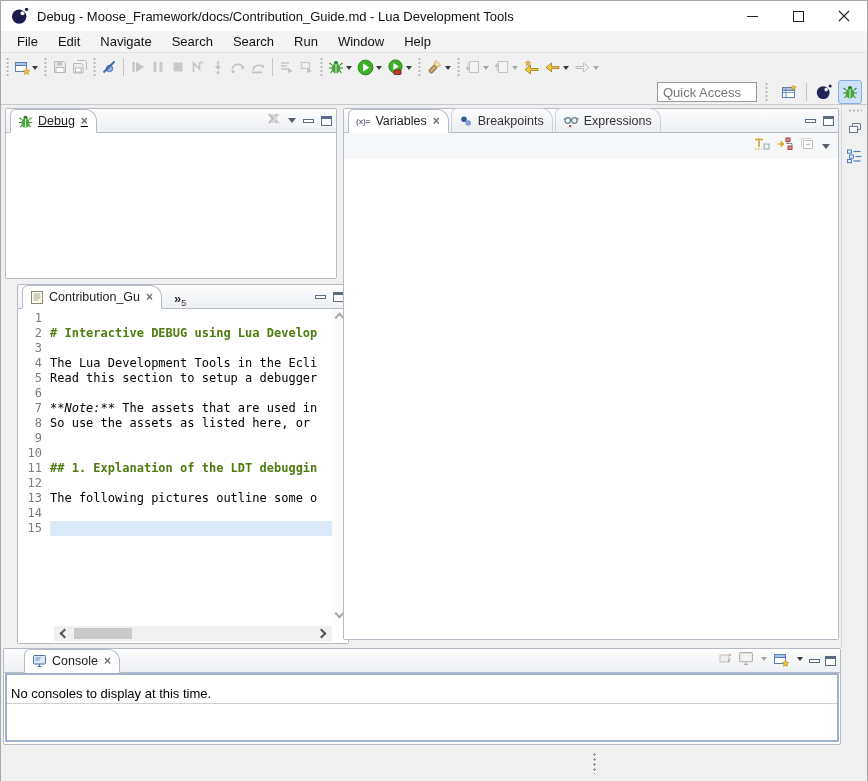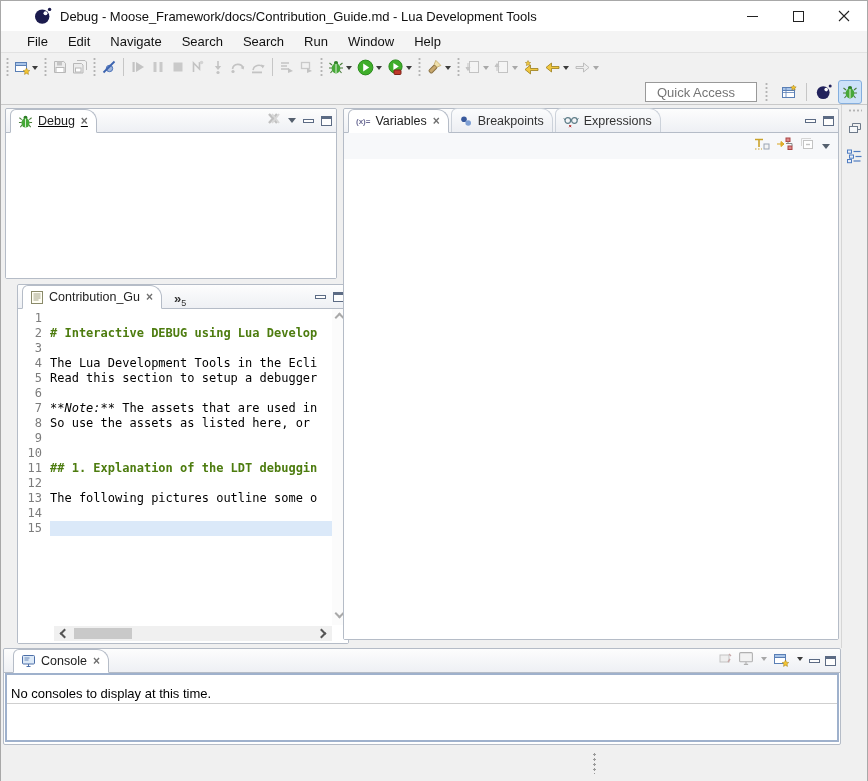--- a/index.html
+++ b/index.html
@@ -1,41 +1,41 @@
 <!DOCTYPE html>
 <html><head>
 <meta charset="utf-8">
 <style>
   * { box-sizing: border-box; margin: 0; padding: 0; }
   html,body { width:868px; height:781px; }
   body { font-family:"Liberation Sans", sans-serif; background:#f0f0f0; position:relative; overflow:hidden; }
   .app { position:absolute; inset:0; border:1px solid #a8a8a8; background:#f0f0f0; }
 
   
-  .titlebar { position:absolute; left:0; top:0; width:100%; height:30px; background:#fff; display:flex; align-items:center;padding-left:23px; }
+  .titlebar { position:absolute; left:0; top:0; width:100%; height:30px; background:#fff; display:flex; align-items:center; }
   .titlebar .appicon { margin:0 8px 0 10px; width:18px; height:18px; }
   .titlebar .title { font-size:13px; color:#101010; }
   .win-controls { position:absolute; right:0; top:0; height:30px; display:flex; }
   .win-btn { width:46px; height:30px; display:flex; align-items:center; justify-content:center; }
 
   
-  .menubar { position:absolute; left:0; top:30px; width:100%; height:22px; background:#f4f4f4; border-bottom:1px solid #e2e2e2; display:flex; align-items:center; padding-left:16px; }
+  .menubar { position:absolute; left:0; top:30px; width:100%; height:22px; background:#f4f4f4; border-bottom:1px solid #e2e2e2; display:flex; align-items:center; padding-left:6px; }
   .menu-item { font-size:13px; color:#111; padding:2px 10px; }
 
   
   .toolbar-zone { position:absolute; left:0; top:52px; width:100%; height:52px; background:#f1f1f1; border-bottom:1px solid #c9c9c9; }
   .toolbar-row1 { position:absolute; left:2px; top:1px; height:26px; display:flex; align-items:center; }
   .tb { height:24px; display:flex; align-items:center; padding:0 2px; }
   .tb svg { display:block; }
   .dd { width:0; height:0; border:3px solid transparent; border-top:4px solid #3c3c3c; margin:4px 1px 0 2px; }
   .dd.dis { border-top-color:#a8a8a8; }
   .sep { width:1px; height:18px; background:#c6c6c6; margin:0 4px; }
   .grip { width:3px; height:18px; margin:0 3px; background-image:radial-gradient(circle, #b4b4b4 1px, transparent 1.2px); background-size:3px 4px; background-repeat:repeat-y; background-position:center; }
   .toolbar-row2 { position:absolute; right:4px; top:27px; height:24px; display:flex; align-items:center; }
-  .qa-input { width:112px; height:20px; border:1px solid #999; background:#fff; font-size:13px; color:#666; padding:0 11px; font-family:"Liberation Sans",sans-serif; }
+  .qa-input { width:100px; height:20px; border:1px solid #999; background:#fff; font-size:13px; color:#666; padding:0 5px; font-family:"Liberation Sans",sans-serif; }
   .persp-btn { width:24px; height:24px; display:flex; align-items:center; justify-content:center; border-radius:3px; margin:0 1px; }
   .persp-btn.sel { background:#cde2f8; border:1px solid #84aede; }
 
   
   .workspace { position:absolute; left:0; top:104px; width:100%; height:543px; background:#f0f0f0; }
   .panel { position:absolute; background:#fff; border:1px solid #b5bcc7; border-radius:2px; }
   .tabrow { position:relative; height:24px; background:linear-gradient(#fdfdfd,#eef0f4); border-bottom:1px solid #b5bcc7; display:flex; align-items:flex-end; border-radius:2px 2px 0 0; }
   .tab { height:24px; display:flex; align-items:center; padding:0 8px 0 7px; font-size:12.5px; color:#222; position:relative; }
   .tab.sel { background:#fff; border:1px solid #b5bcc7; border-bottom:1px solid #fff; margin-bottom:-1px; border-radius:6px 12px 0 0; z-index:2; }
   .tab.unsel { background:linear-gradient(#fbfcfd,#eceef2); border:1px solid #ccd2da; border-bottom:none; border-radius:6px 12px 0 0; margin-left:2px; color:#333; }
@@ -458,21 +458,21 @@
           <path d="M9.5 8.5h6" stroke="#4f7cc0" stroke-width="1.2"></path>
           <rect x="1.5" y="11.5" width="4" height="3.2" fill="#e7eefb" stroke="#4f7cc0"></rect>
           <path d="M7.5 13h7" stroke="#4f7cc0" stroke-width="1.2"></path>
         </svg>
       </span>
     </div>
   </div>
 
   <div class="console-panel">
     <div class="tabrow">
-      <div class="tab sel" style="margin-left:9px;justify-content:center;">
+      <div class="tab sel" style="margin-left:20px;justify-content:center;">
         <span class="ticon">
           <svg width="15" height="14" viewBox="0 0 15 14">
             <rect x="1.5" y="1.5" width="12" height="8.5" rx="1" fill="#dce9f7" stroke="#4d6fa8"></rect>
             <path d="M5.5 12.5h4M7.5 10v2.5" stroke="#4d6fa8"></path>
             <path d="M3.5 4h5M3.5 6h4" stroke="#4d6fa8" stroke-width="0.8"></path>
           </svg>
         </span>
         <span>Console</span>
         <span class="tclose">×</span>
       </div>

